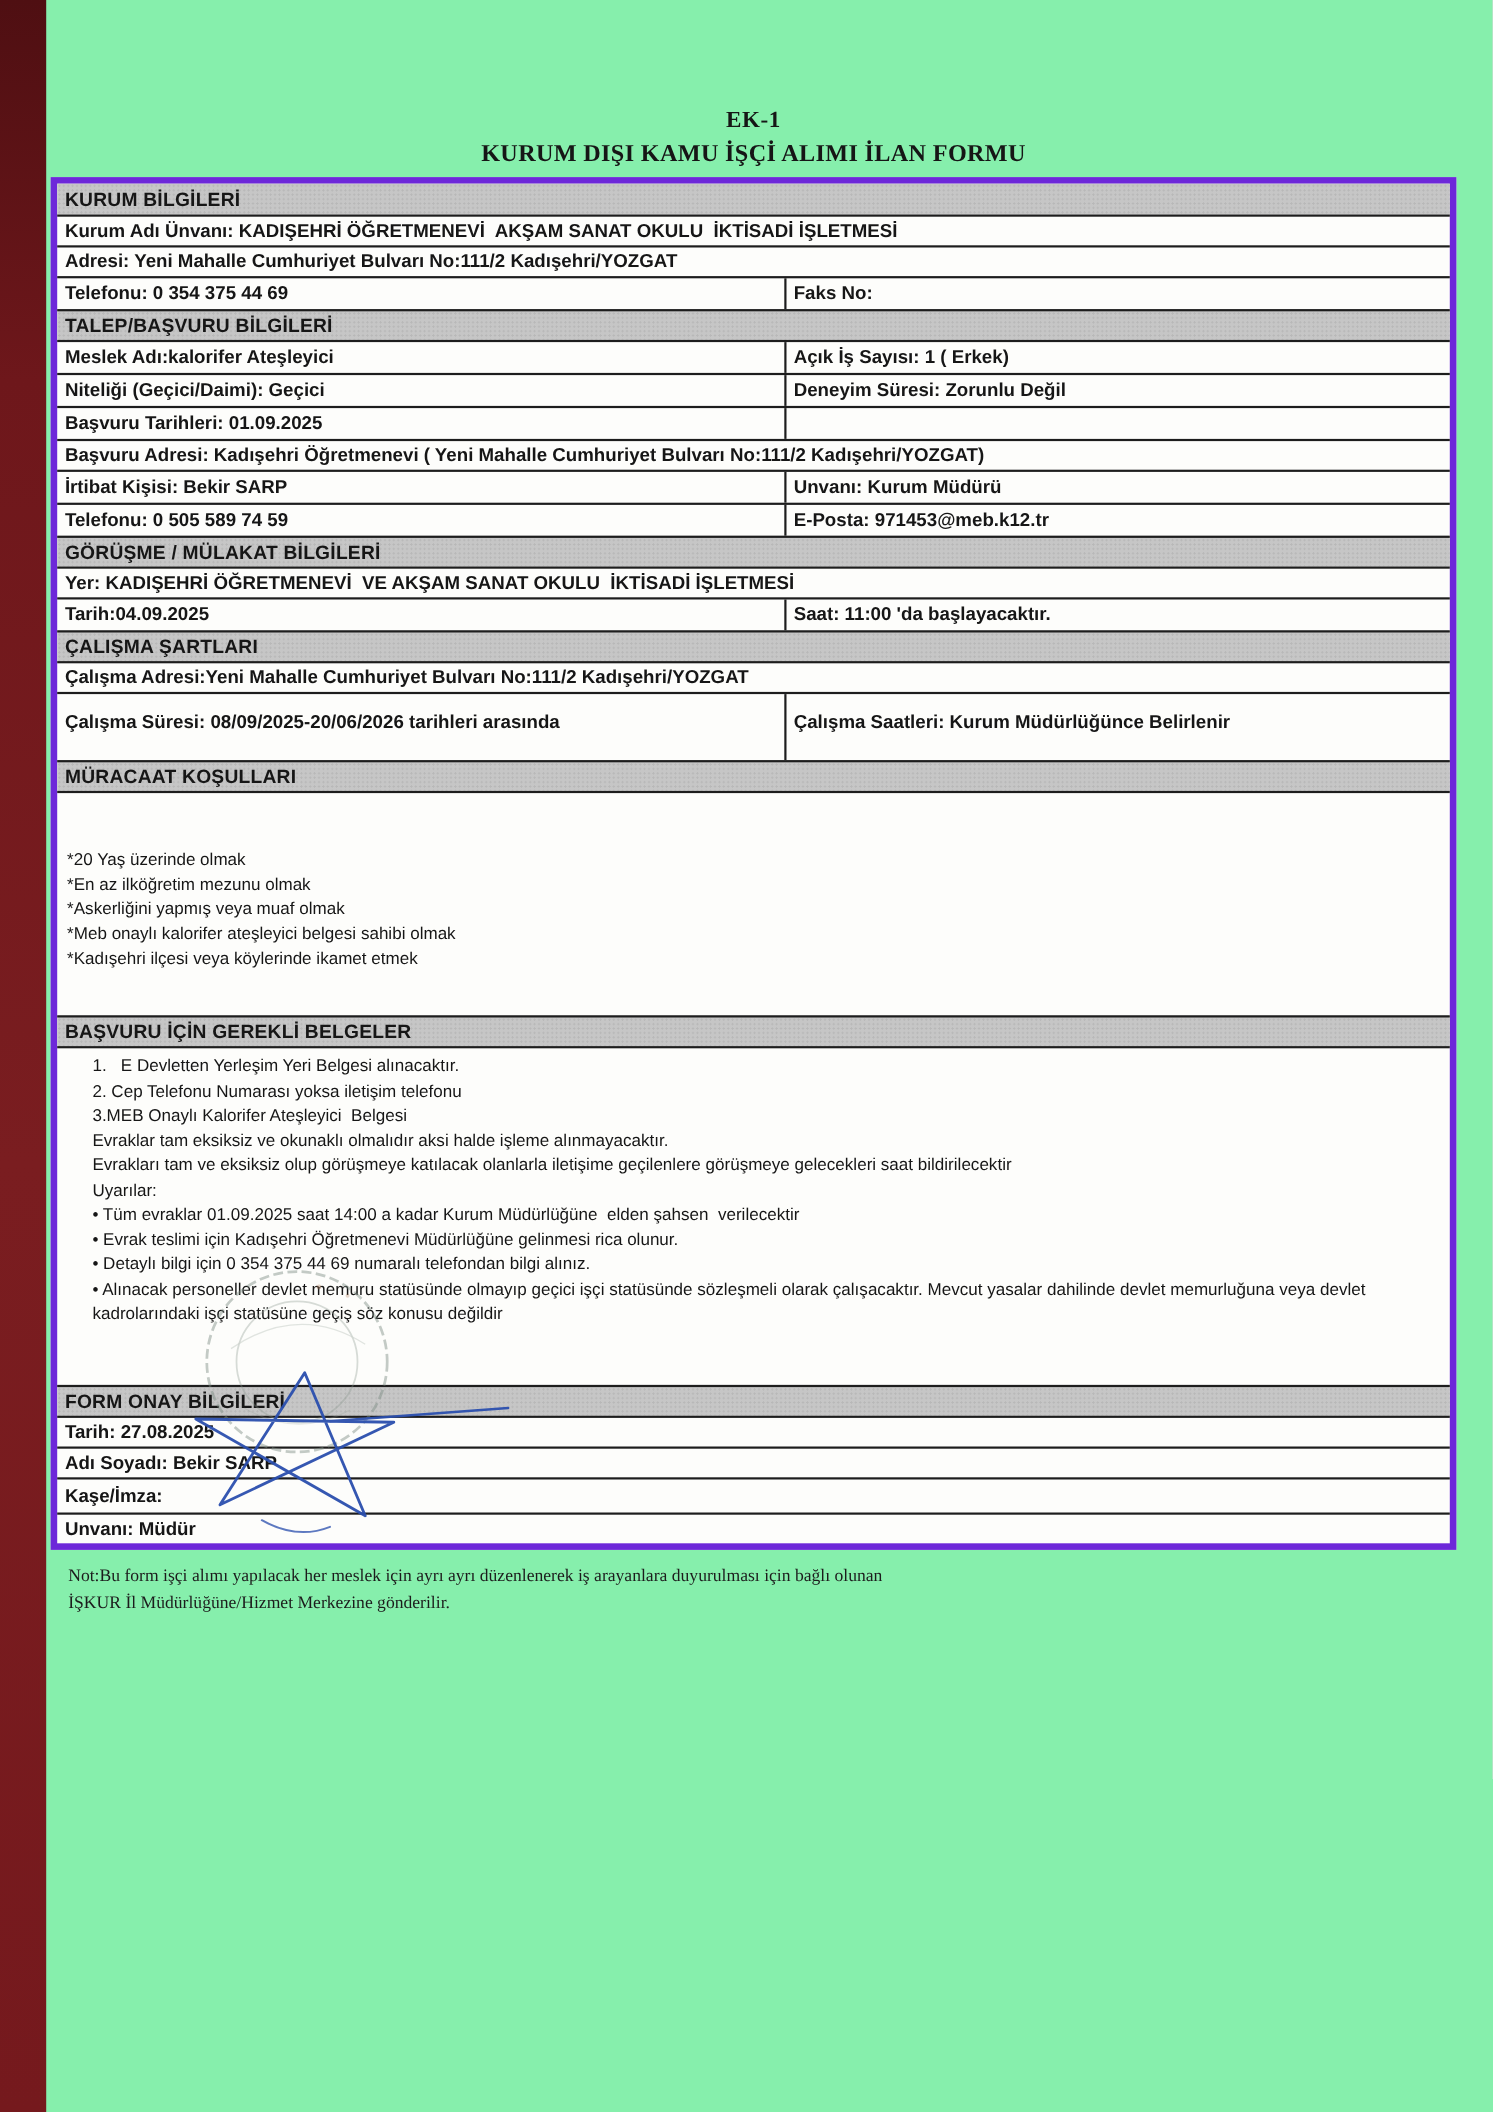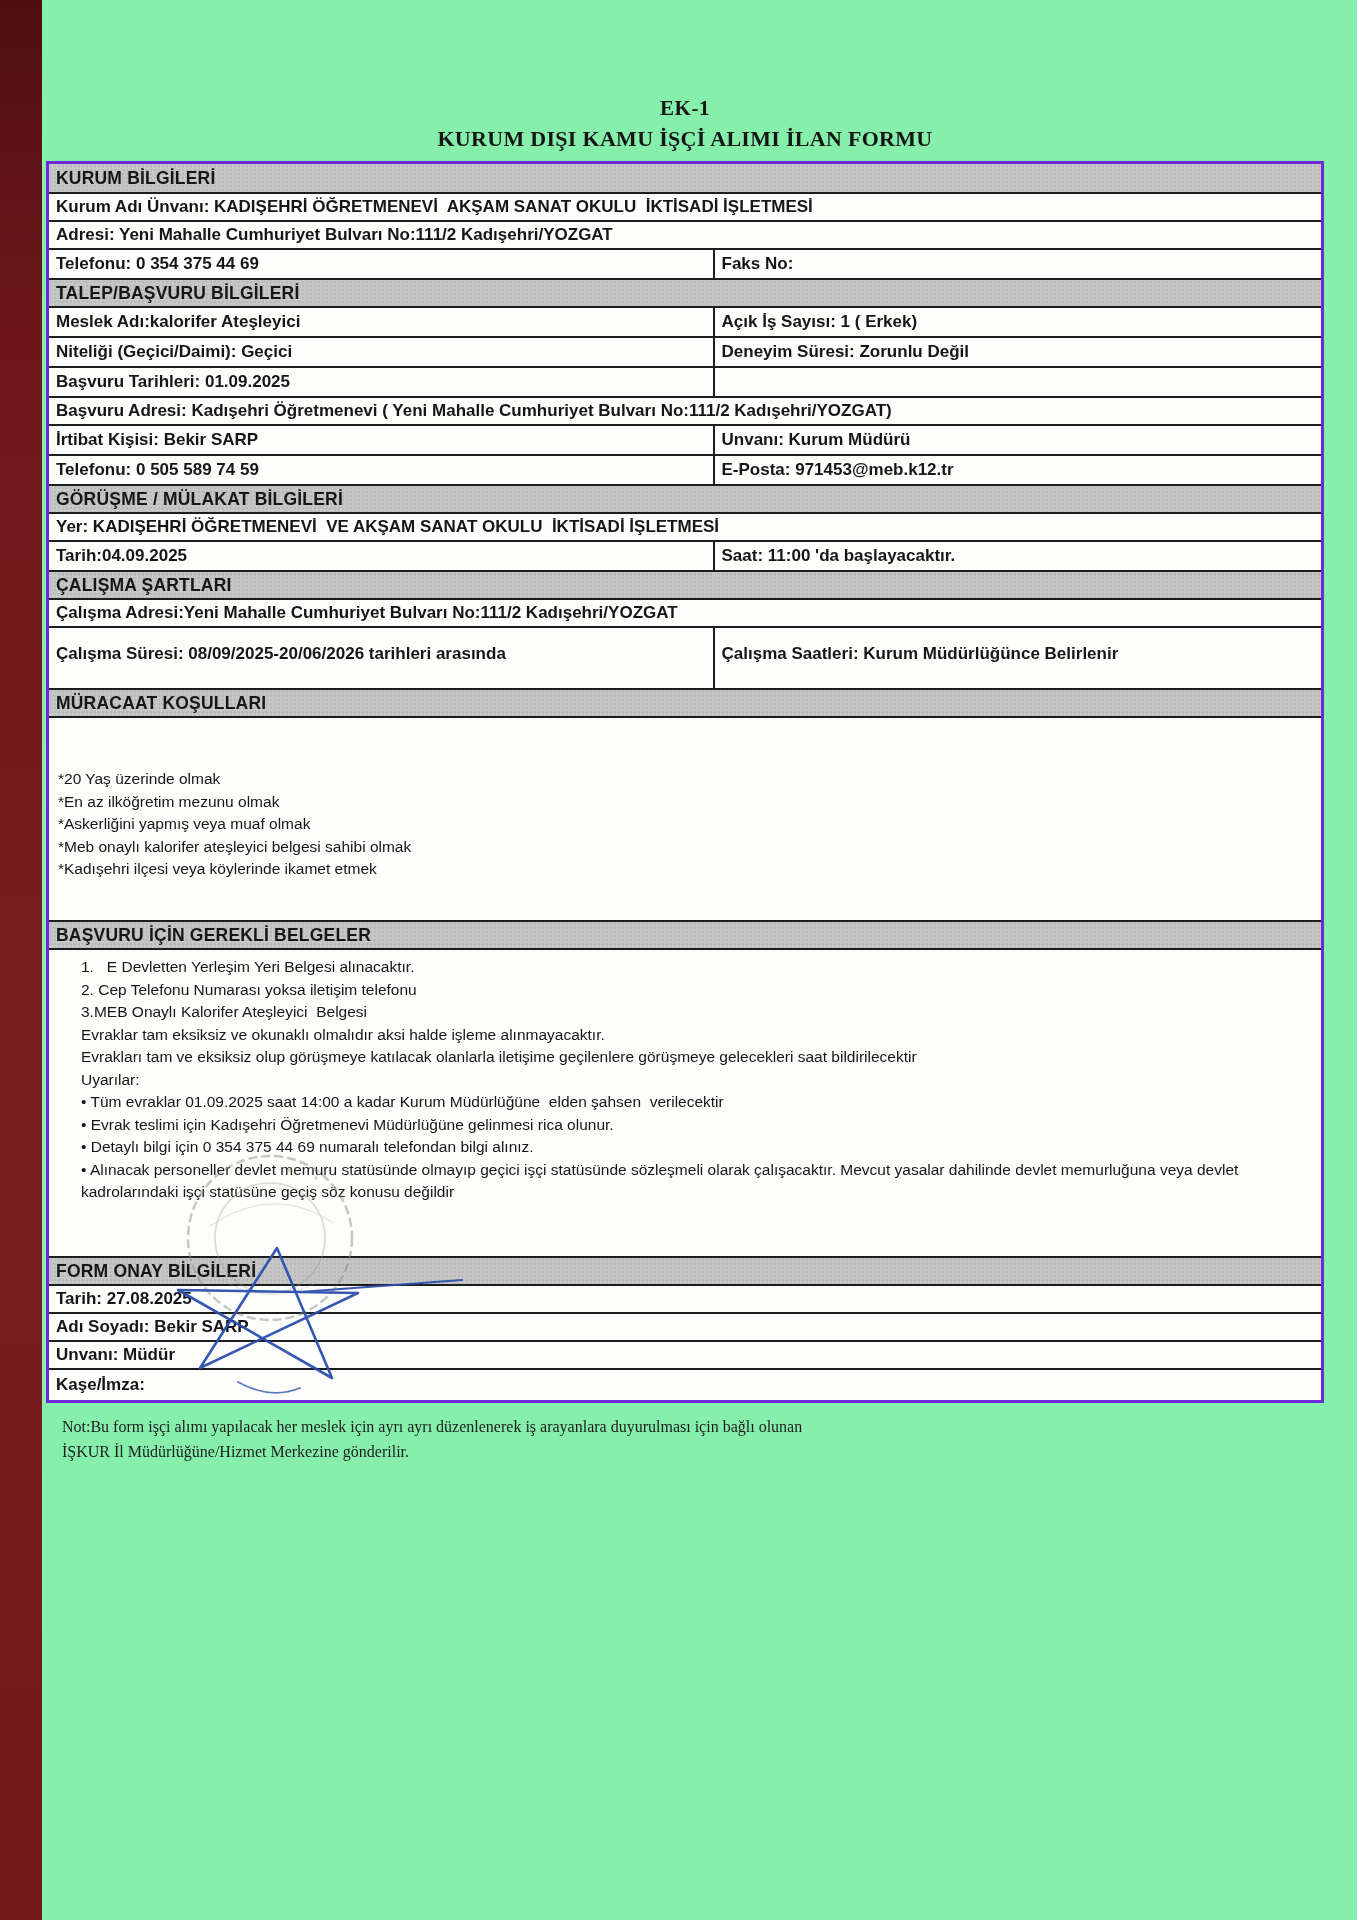--- a/index.html
+++ b/index.html
@@ -20,21 +20,21 @@
 
   .ek {
     text-align:center; font-family:"Liberation Serif", serif;
     font-weight:bold; font-size:21px; letter-spacing:.5px;
   }
   .title {
     text-align:center; font-family:"Liberation Serif", serif;
     font-weight:bold; font-size:22px; margin:5px 0 9px; letter-spacing:.3px;
   }
 
-  .tbl { border:3px solid #6d28d9; background:#fdfdfb; }
+  .tbl { border:6px solid #6d28d9; background:#fdfdfb; }
   .row { border-top:2px solid #1d1d1d; box-sizing:border-box; }
   .row:first-child { border-top:none; }
 
   .one, .hdr, .two .c {
     min-height:28px; display:flex; align-items:center;
     padding:2px 7px; font-weight:700; font-size:17px;
     white-space:pre-wrap; box-sizing:border-box; line-height:1.2;
   }
   .hdr {
     background:#c6c6c6;
@@ -144,22 +144,22 @@
         <div class="line">Uyarılar:</div>
         <div class="line">• Tüm evraklar 01.09.2025 saat 14:00 a kadar Kurum Müdürlüğüne  elden şahsen  verilecektir</div>
         <div class="line">• Evrak teslimi için Kadışehri Öğretmenevi Müdürlüğüne gelinmesi rica olunur.</div>
         <div class="line">• Detaylı bilgi için 0 354 375 44 69 numaralı telefondan bilgi alınız.</div>
         <div class="line">• Alınacak personeller devlet memuru statüsünde olmayıp geçici işçi statüsünde sözleşmeli olarak çalışacaktır. Mevcut yasalar dahilinde devlet memurluğuna veya devlet kadrolarındaki işçi statüsüne geçiş söz konusu değildir</div>
       </div>
 
       <div class="row hdr">FORM ONAY BİLGİLERİ</div>
       <div class="row one">Tarih: 27.08.2025</div>
       <div class="row one">Adı Soyadı: Bekir SARP</div>
+      <div class="row one kase">Kaşe/İmza:</div>
       <div class="row one">Unvanı: Müdür</div>
-      <div class="row one kase">Kaşe/İmza:</div>
     </div>
 
     <div class="note">
       <div>Not:Bu form işçi alımı yapılacak her meslek için ayrı ayrı düzenlenerek iş arayanlara duyurulması için bağlı olunan</div>
       <div>İŞKUR İl Müdürlüğüne/Hizmet Merkezine gönderilir.</div>
     </div>
   </div>
 
   <svg class="stamp-layer" viewBox="0 0 330 330" aria-hidden="true">
     <g opacity="0.45">

